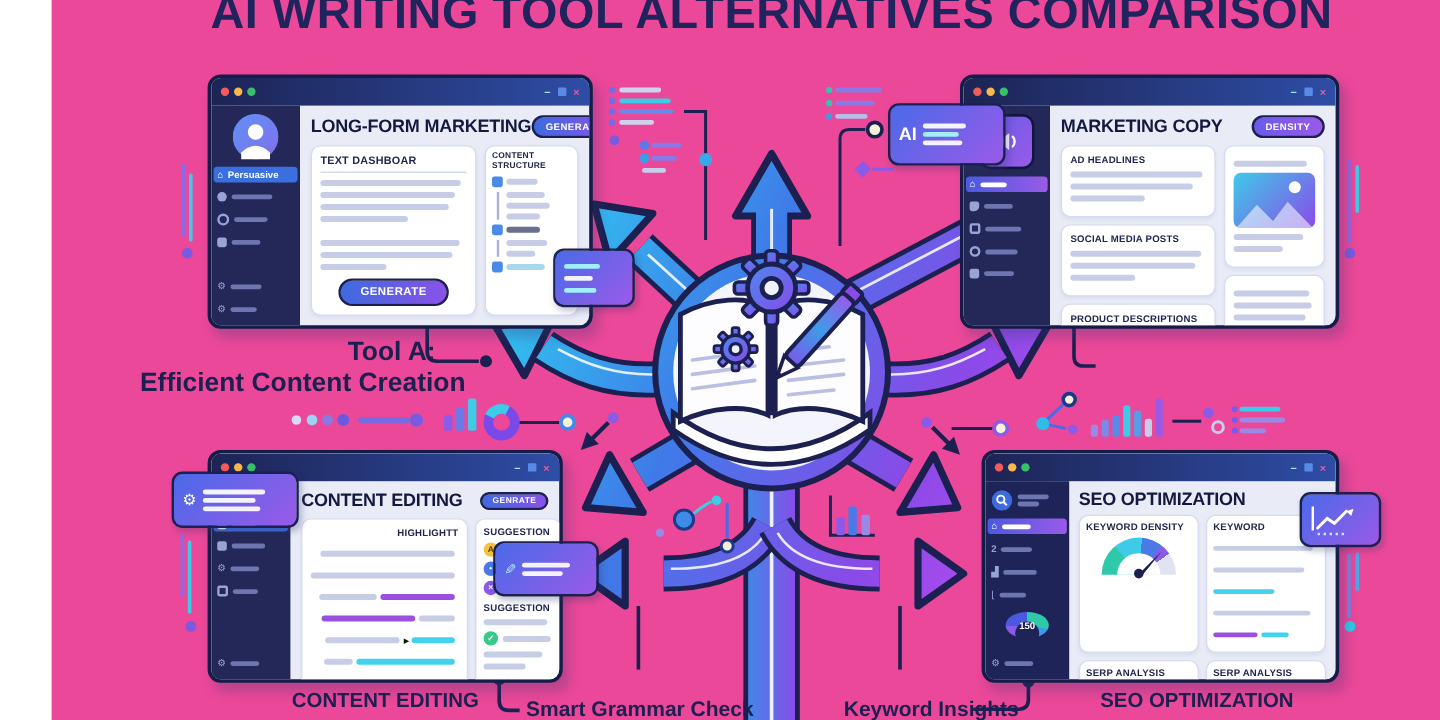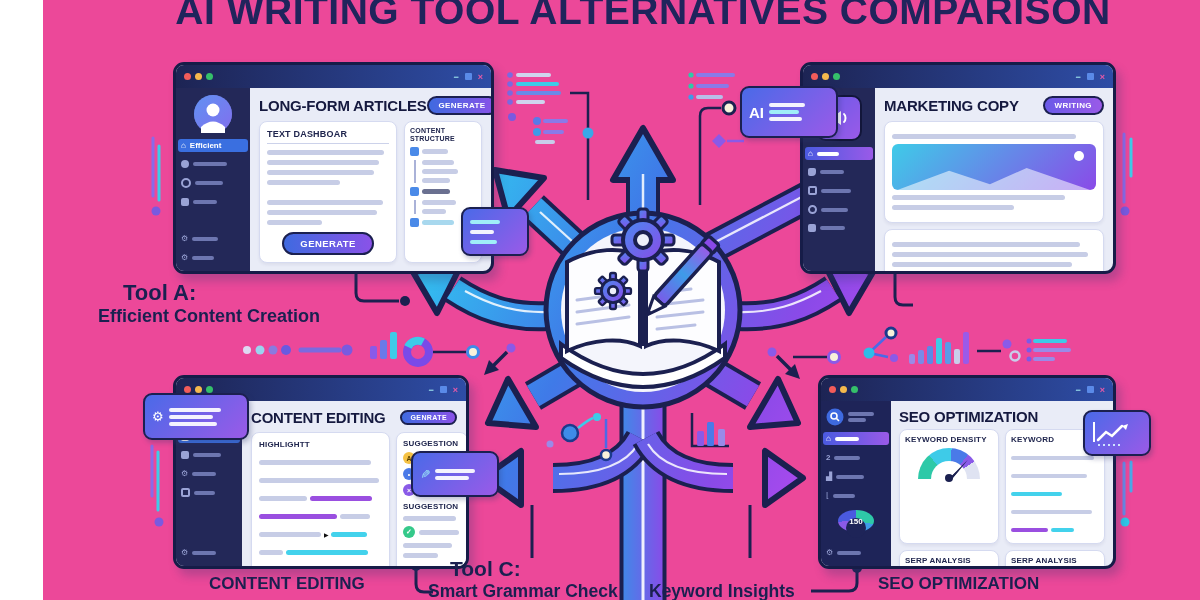--- a/index.html
+++ b/index.html
@@ -43,21 +43,21 @@
   .divider{height:1px;background:#ccd2ea;margin:4px 0 6px;}
 
   
   .chip{position:absolute;border:2.5px solid #1b2050;border-radius:9px;z-index:3;
         background:linear-gradient(135deg,#4a6ae8,#9a5ae8);box-shadow:2px 3px 5px rgba(50,55,110,.3);
         display:flex;align-items:center;gap:5px;padding:4px 7px;}
   .chip .cl{display:block;height:4px;border-radius:2px;background:rgba(255,255,255,.92);margin:3px 0;}
   .chip .cl.cy{background:#9feef8;}
 
   
-  .lbl{position:absolute;text-align:left;color:#1b2050;z-index:4;}
+  .lbl{position:absolute;text-align:right;color:#1b2050;z-index:4;}
 
   
   .imgph{height:46px;border-radius:6px;background:linear-gradient(135deg,#3ecbe8,#8a4ae8);position:relative;overflow:hidden;margin:5px 0;}
   .imgph .sun{position:absolute;right:12px;top:7px;width:10px;height:10px;border-radius:50%;background:#fff;}
   .imgph .mtn{position:absolute;left:0;bottom:-2px;width:100%;height:26px;
      clip-path:polygon(0 100%,28% 18%,48% 70%,66% 8%,100% 100%);background:rgba(255,255,255,.55);}
 
   
   .gauge{width:62px;height:31px;border-radius:62px 62px 0 0;margin:4px auto 0;position:relative;
      background:conic-gradient(from 270deg at 50% 100%,#2ec9a8 0 50deg,#3ecbe8 50deg 95deg,#4a7ae8 95deg 128deg,#8a5ae8 128deg 145deg,#dfe3f2 145deg 180deg);}
@@ -385,21 +385,21 @@
     <div class="winbody">
       <div class="side" style="width:64px;">
         <svg width="38" height="38" viewBox="0 0 38 38">
           <circle cx="19" cy="19" r="19" fill="#7a9af5"></circle>
           <circle cx="19" cy="19" r="19" fill="url(#gg)" opacity=".55"></circle>
           <circle cx="19" cy="15" r="6.5" fill="#fff"></circle>
           <path d="M7,32 Q19,21 31,32 L31,38 H7 Z" fill="#fff"></path>
         </svg>
         <div class="srowi active">
           <span style="font-size:8px;color:#fff;">⌂</span>
-          <span style="font-size:8px;font-weight:700;">Efficient</span>
+          <span style="font-size:8px;font-weight:700;">Persuasive</span>
         </div>
         <div class="srowi">
             <span class="ig round"></span>
             <i class="sline" style="width:34px"></i>
           </div>
         <div class="srowi">
             <span class="ig round" style="background:transparent;border:2px solid #9aa3d6;width:6px;height:6px;"></span>
             <i class="sline" style="width:28px"></i>
           </div>
         <div class="srowi">
@@ -411,21 +411,21 @@
             <span style="font-size:8px;color:#9aa3d6">⚙</span>
             <i class="sline" style="width:26px"></i>
           </div>
         <div class="srowi">
             <span style="font-size:8px;color:#9aa3d6">⚙</span>
             <i class="sline" style="width:22px"></i>
           </div>
       </div>
       <div class="content">
         <div class="chead">
-          <span class="htxt">LONG-FORM ARTICLES</span>
+          <span class="htxt">LONG-FORM MARKETING</span>
           <button class="pill">GENERATE</button>
         </div>
         <div style="display:flex;gap:7px;">
           <div class="card" style="flex:1;">
             <div class="card-title" style="font-size:9px;">TEXT DASHBOAR</div>
             <div class="divider"></div>
             <i class="ln" style="width:96%"></i>
             <i class="ln" style="width:92%"></i>
             <i class="ln" style="width:88%"></i>
             <i class="ln" style="width:60%"></i>
@@ -504,23 +504,41 @@
             <i class="sline" style="width:27px"></i>
           </div>
         <div class="srowi">
             <span class="ig"></span>
             <i class="sline" style="width:25px"></i>
           </div>
       </div>
       <div class="content">
         <div class="chead">
           <span class="htxt">MARKETING COPY</span>
-          <button class="pill purple">WRITING</button>
+          <button class="pill purple">DENSITY</button>
         </div>
         <div style="display:flex;gap:7px;">
+          <div style="flex:1.55;display:flex;flex-direction:column;gap:6px;">
+            <div class="card">
+              <div class="card-title">AD HEADLINES</div>
+              <i class="ln" style="width:97%"></i>
+              <i class="ln" style="width:90%"></i>
+              <i class="ln" style="width:55%"></i>
+            </div>
+            <div class="card">
+              <div class="card-title">SOCIAL MEDIA POSTS</div>
+              <i class="ln" style="width:96%"></i>
+              <i class="ln" style="width:92%"></i>
+              <i class="ln" style="width:48%"></i>
+            </div>
+            <div class="card">
+              <div class="card-title">PRODUCT DESCRIPTIONS</div>
+
+            </div>
+          </div>
           <div style="flex:1;display:flex;flex-direction:column;gap:6px;">
             <div class="card">
               <i class="ln" style="width:90%"></i>
               <div class="imgph">
                 <span class="sun"></span>
                 <span class="mtn"></span>
               </div>
               <i class="ln" style="width:85%"></i>
               <i class="ln" style="width:60%"></i>
             </div>
@@ -572,21 +590,21 @@
             <span style="font-size:8px;color:#9aa3d6">⚙</span>
             <i class="sline" style="width:24px"></i>
           </div>
       </div>
       <div class="content">
         <div class="chead">
           <span class="htxt">CONTENT EDITING</span>
           <button class="pill" style="font-size:7px;padding:2px 8px;">GENRATE</button>
         </div>
         <div style="display:flex;gap:6px;">
-          <div class="card" style="flex:1.7;">
+          <div class="card" style="flex:1.7;text-align:right;">
             <div class="card-title">HIGHLIGHTT</div>
             <div><span class="seg" style="width:112px"></span></div>
             <div><span class="seg" style="width:120px"></span></div>
             <div><span class="seg" style="width:48px"></span><span class="seg purple" style="width:62px"></span></div>
             <div><span class="seg purple" style="width:78px"></span><span class="seg" style="width:30px"></span></div>
             <div><span class="seg" style="width:62px"></span><span style="font-size:6px;color:#111;vertical-align:middle;">▶</span><span class="seg cyan" style="width:36px;margin-left:2px;"></span></div>
             <div><span class="seg" style="width:24px"></span><span class="seg cyan" style="width:82px"></span></div>
             <div><span class="seg cyan" style="width:52px"></span></div>
 
           </div>
@@ -743,20 +761,19 @@
           <path d="M8,27 h2"></path>
           <path d="M13,27 h2"></path>
           <path d="M18,27 h2"></path>
           <path d="M23,27 h2"></path>
           <path d="M28,27 h2"></path>
         </g>
     </svg>
   </div>
 
   <div class="lbl" style="left:80px;top:280px;width:240px;font-size:22px;font-weight:800;">Tool A:</div>
-  <div class="lbl" style="left:55px;top:306px;width:290px;font-size:18px;font-weight:700;">Efficient Content Creation</div>
+  <div class="lbl" style="left:55px;top:306px;width:290px;font-size:22px;font-weight:700;">Efficient Content Creation</div>
   <div class="lbl" style="left:166px;top:574px;width:190px;font-size:17px;font-weight:800;">CONTENT EDITING</div>
-  <div class="lbl" style="left:407px;top:557px;width:160px;font-size:21px;font-weight:800;">Tool C:</div>
   <div class="lbl" style="left:385px;top:581px;width:200px;font-size:17.5px;font-weight:700;">Smart Grammar Check</div>
   <div class="lbl" style="left:606px;top:581px;width:200px;font-size:17.5px;font-weight:700;">Keyword Insights</div>
   <div class="lbl" style="left:835px;top:574px;width:200px;font-size:17px;font-weight:800;">SEO OPTIMIZATION</div>
 
 </div>
 
 </body></html>

